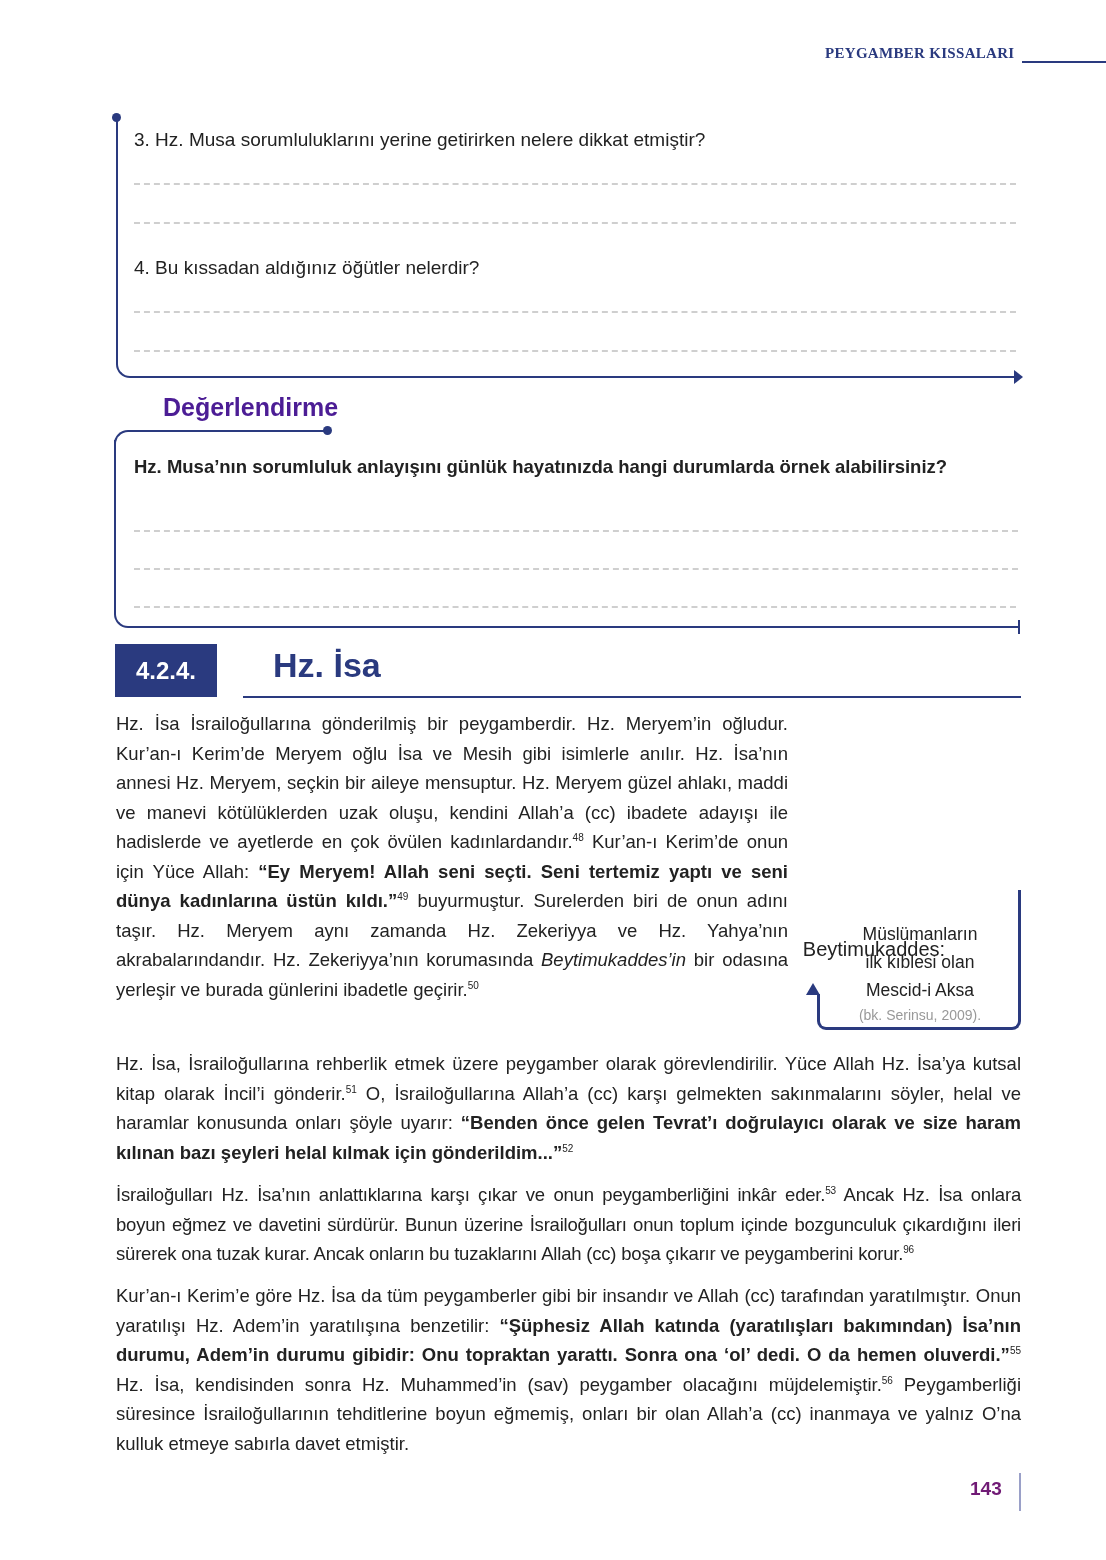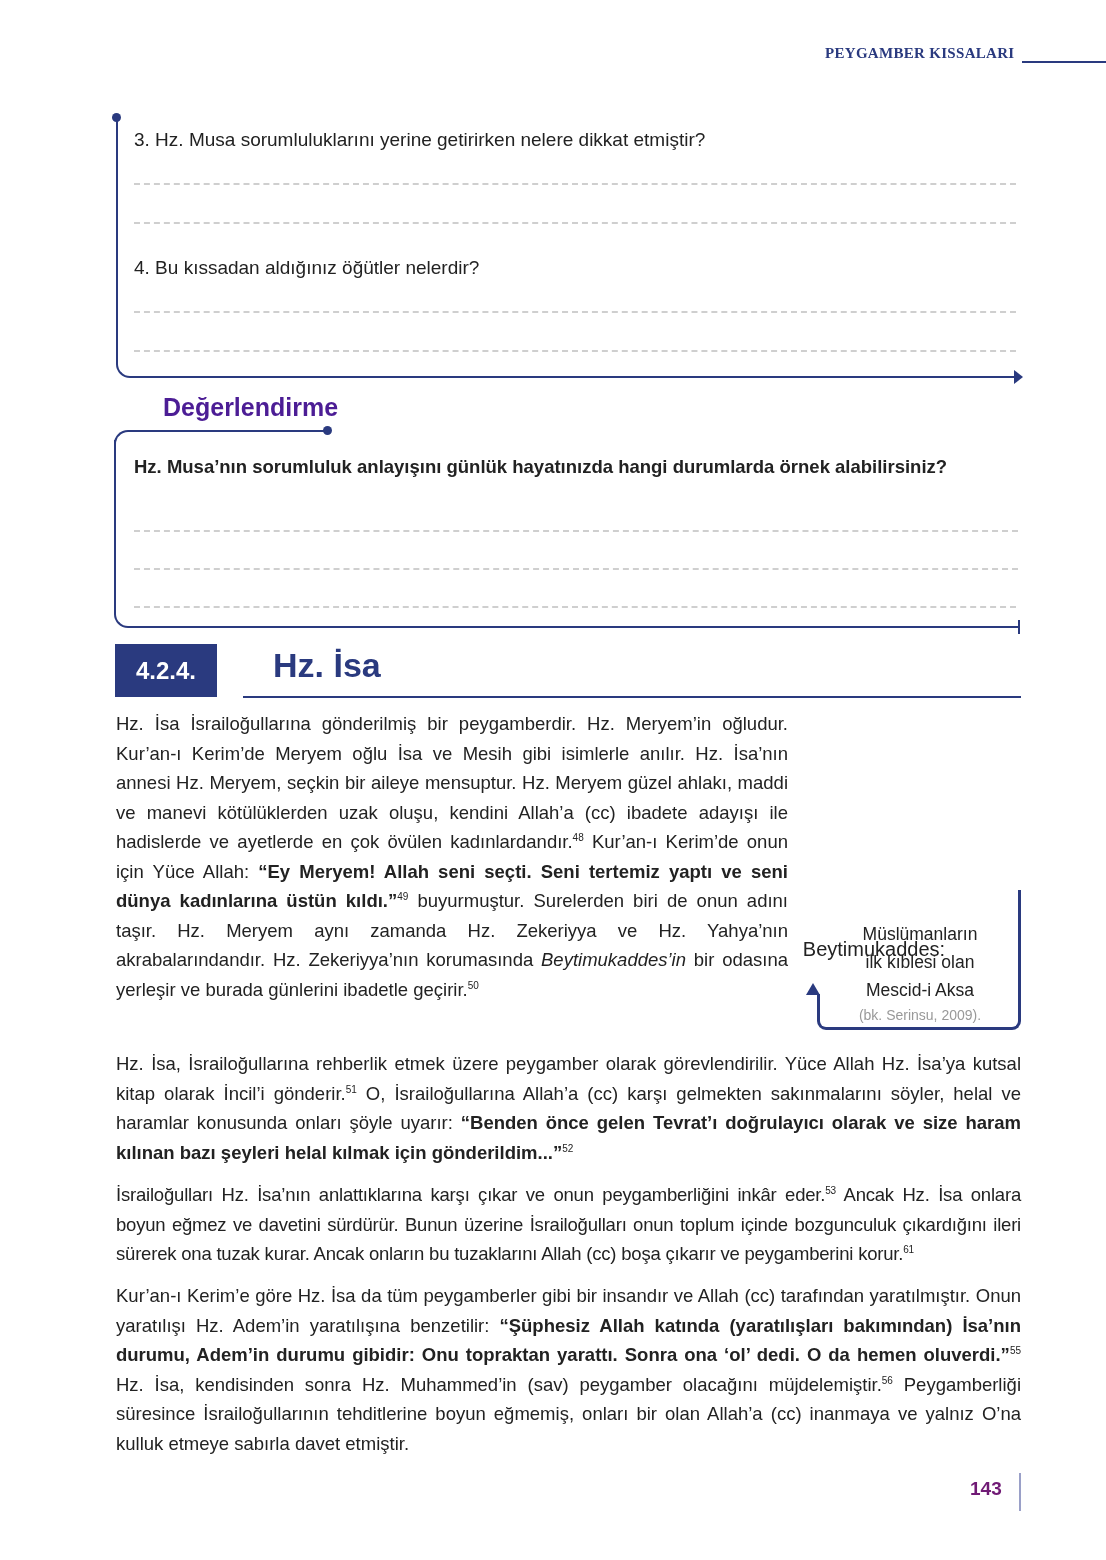--- a/index.html
+++ b/index.html
@@ -107,21 +107,21 @@
   <div>ilk kıblesi olan</div>
   <div>Mescid-i Aksa</div>
 </div>
 <div class="abs note-cite">(bk. Serinsu, 2009).</div>
 
 <div class="abs para" style="left:116px; top:1049px; width:905px;">
   <span>Hz. İsa, İsrailoğullarına rehberlik etmek üzere peygamber olarak görevlendirilir. Yüce Allah Hz. İsa’ya kutsal kitap olarak İncil’i gönderir.</span><sup>51</sup><span> O, İsrailoğullarına Allah’a (cc) karşı gelmekten sakınmalarını söyler, helal ve haramlar konusunda onları şöyle uyarır: </span><b>“Benden önce gelen Tevrat’ı doğrulayıcı olarak ve size haram kılınan bazı şeyleri helal kılmak için gönderildim...”</b><sup>52</sup>
 </div>
 
 <div class="abs para" style="left:116px; top:1180px; width:905px; letter-spacing:-0.2px;">
-  <span>İsrailoğulları Hz. İsa’nın anlattıklarına karşı çıkar ve onun peygamberliğini inkâr eder.</span><sup>53</sup><span> Ancak Hz. İsa onlara boyun eğmez ve davetini sürdürür. Bunun üzerine İsrailoğulları onun toplum içinde bozgunculuk çıkardığını ileri sürerek ona tuzak kurar. Ancak onların bu tuzaklarını Allah (cc) boşa çıkarır ve peygamberini korur.</span><sup>61</sup>
+  <span>İsrailoğulları Hz. İsa’nın anlattıklarına karşı çıkar ve onun peygamberliğini inkâr eder.</span><sup>53</sup><span> Ancak Hz. İsa onlara boyun eğmez ve davetini sürdürür. Bunun üzerine İsrailoğulları onun toplum içinde bozgunculuk çıkardığını ileri sürerek ona tuzak kurar. Ancak onların bu tuzaklarını Allah (cc) boşa çıkarır ve peygamberini korur.</span><sup>96</sup>
 </div>
 
 <div class="abs para" style="left:116px; top:1281px; width:905px;">
   <span>Kur’an-ı Kerim’e göre Hz. İsa da tüm peygamberler gibi bir insandır ve Allah (cc) tarafından yaratılmıştır.  Onun yaratılışı Hz. Adem’in yaratılışına benzetilir: </span><b>“Şüphesiz Allah katında (yaratılışları bakımından) İsa’nın durumu, Adem’in durumu gibidir: Onu topraktan yarattı. Sonra ona ‘ol’ dedi. O da hemen oluverdi.”</b><sup>55</sup><span> Hz. İsa, kendisinden sonra Hz. Muhammed’in (sav) peygamber olacağını müjdelemiştir.</span><sup>56</sup><span> Peygamberliği süresince İsrailoğullarının tehditlerine boyun eğmemiş, onları bir olan Allah’a (cc) inanmaya ve yalnız O’na kulluk etmeye sabırla davet etmiştir.</span>
 </div>
 
 <div class="abs page-num">143</div>
 <div class="abs page-rule"></div>
 
 </body></html>

